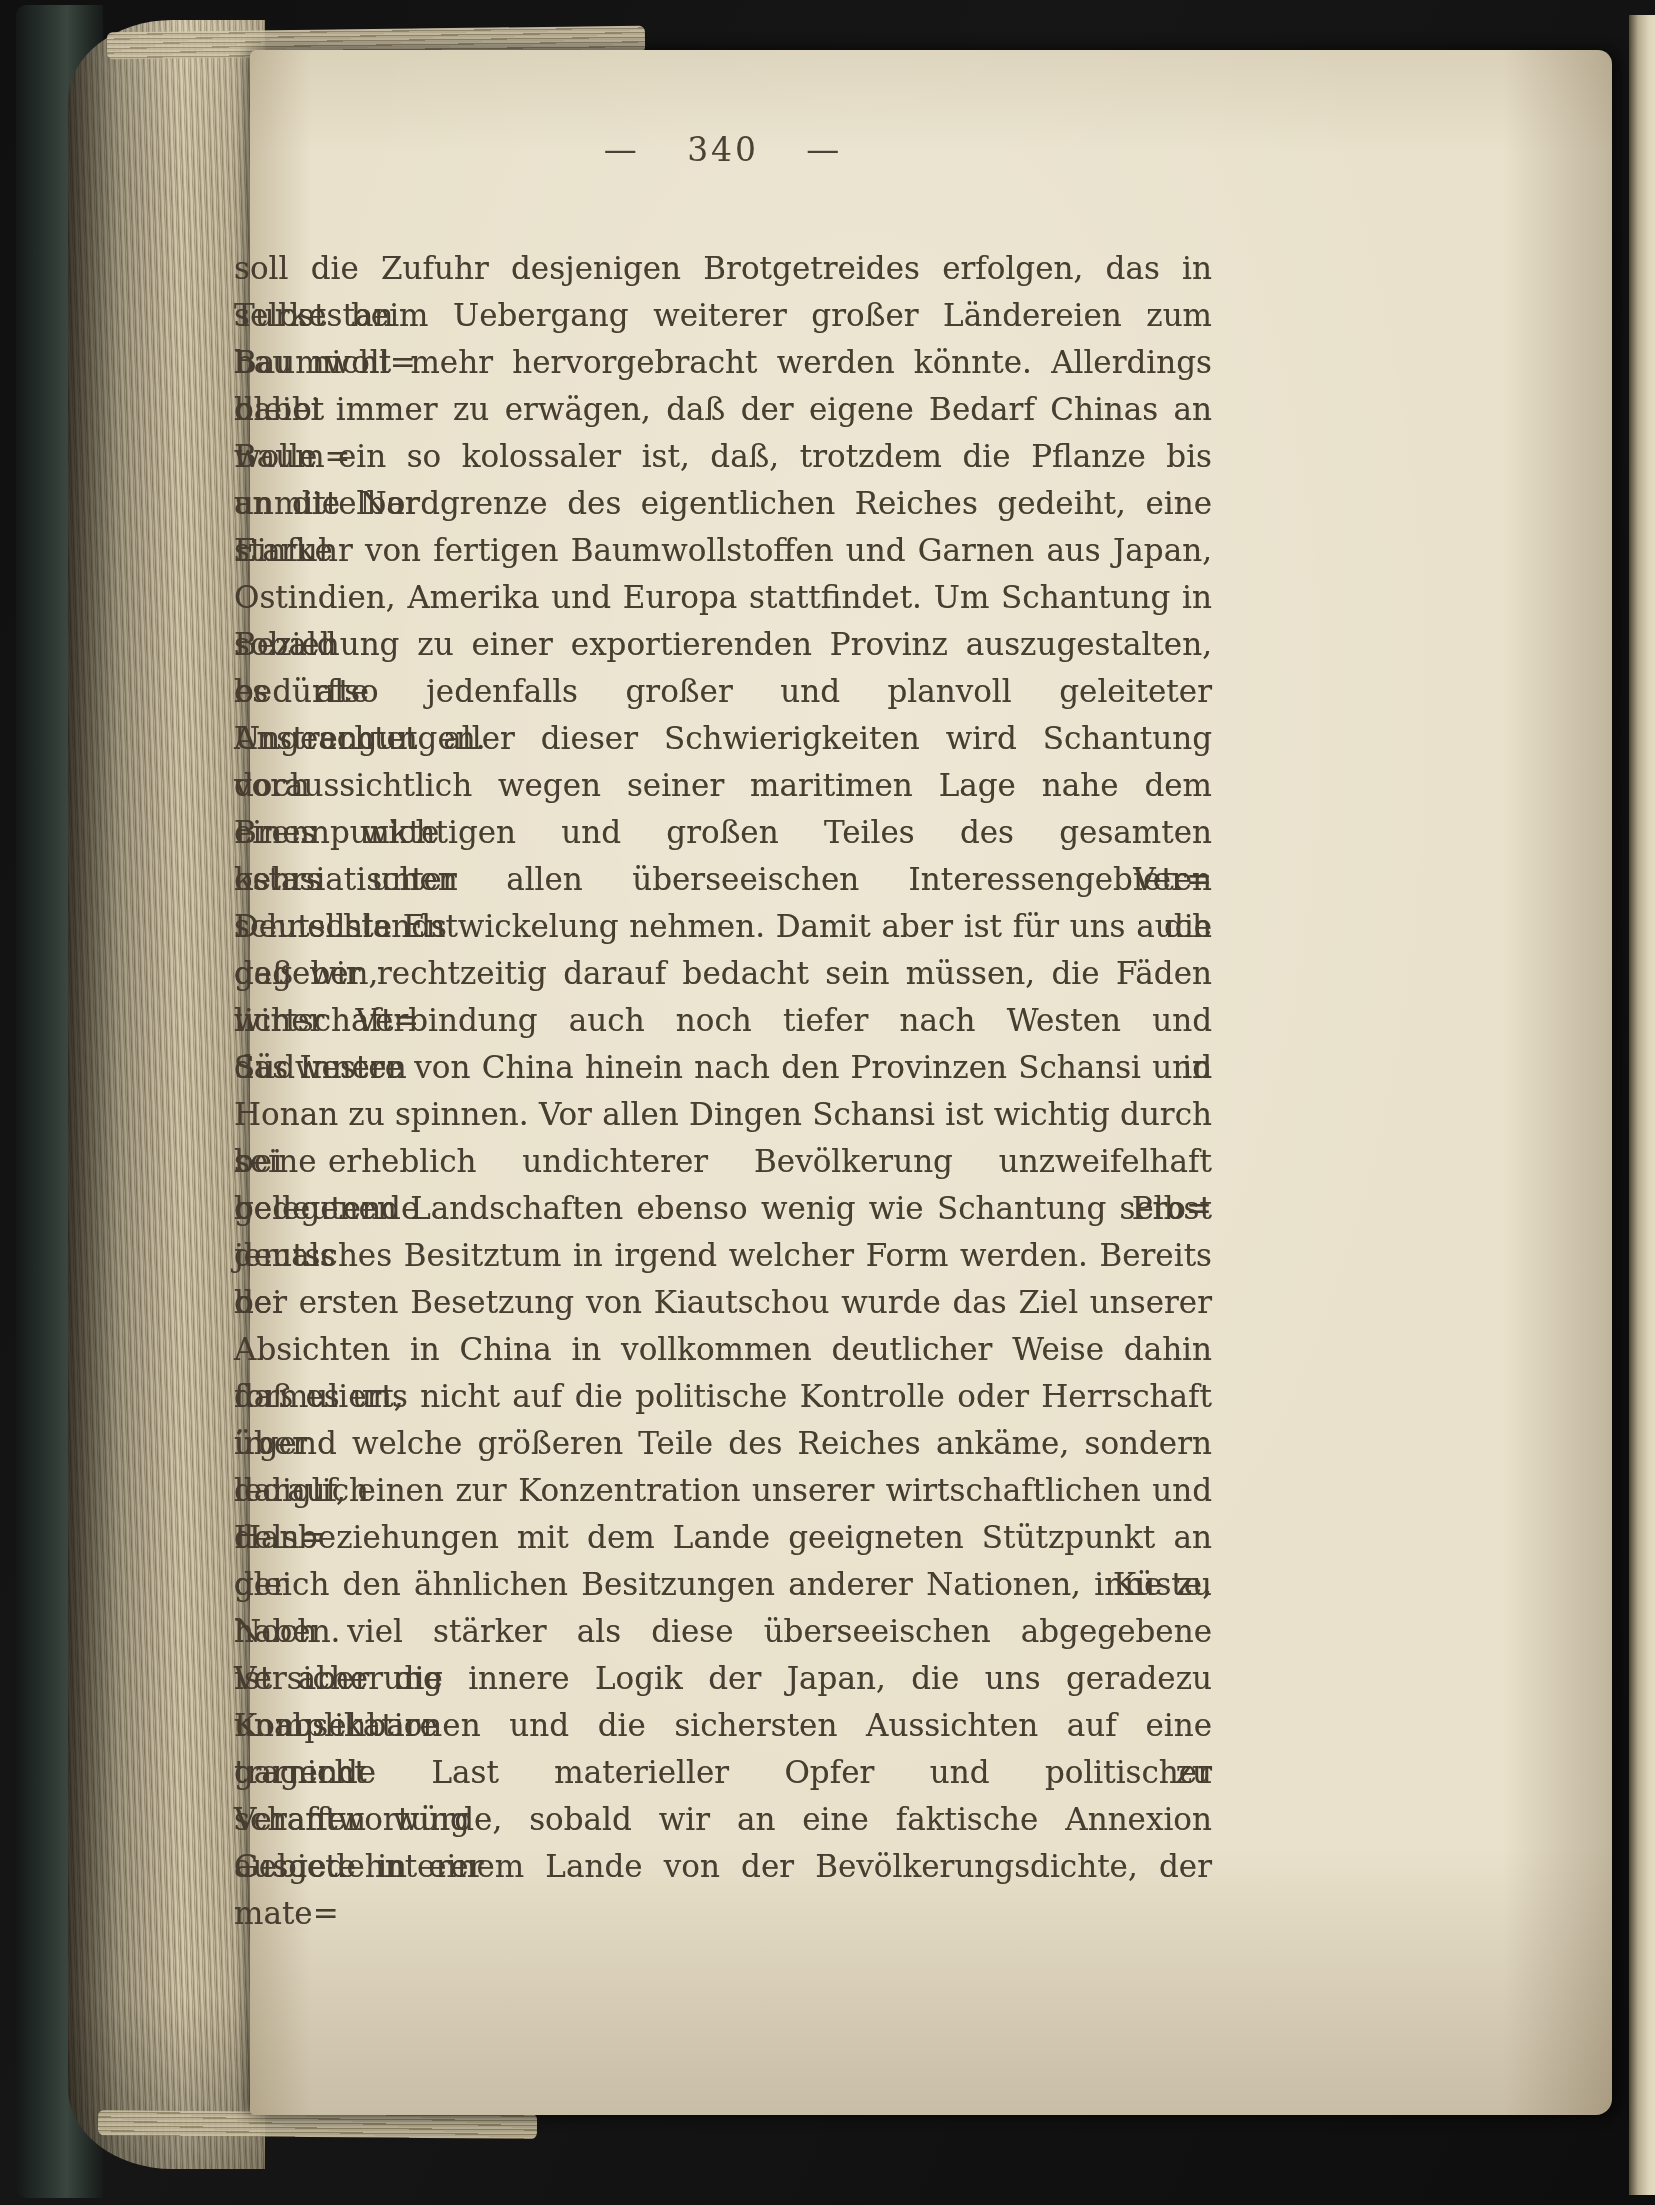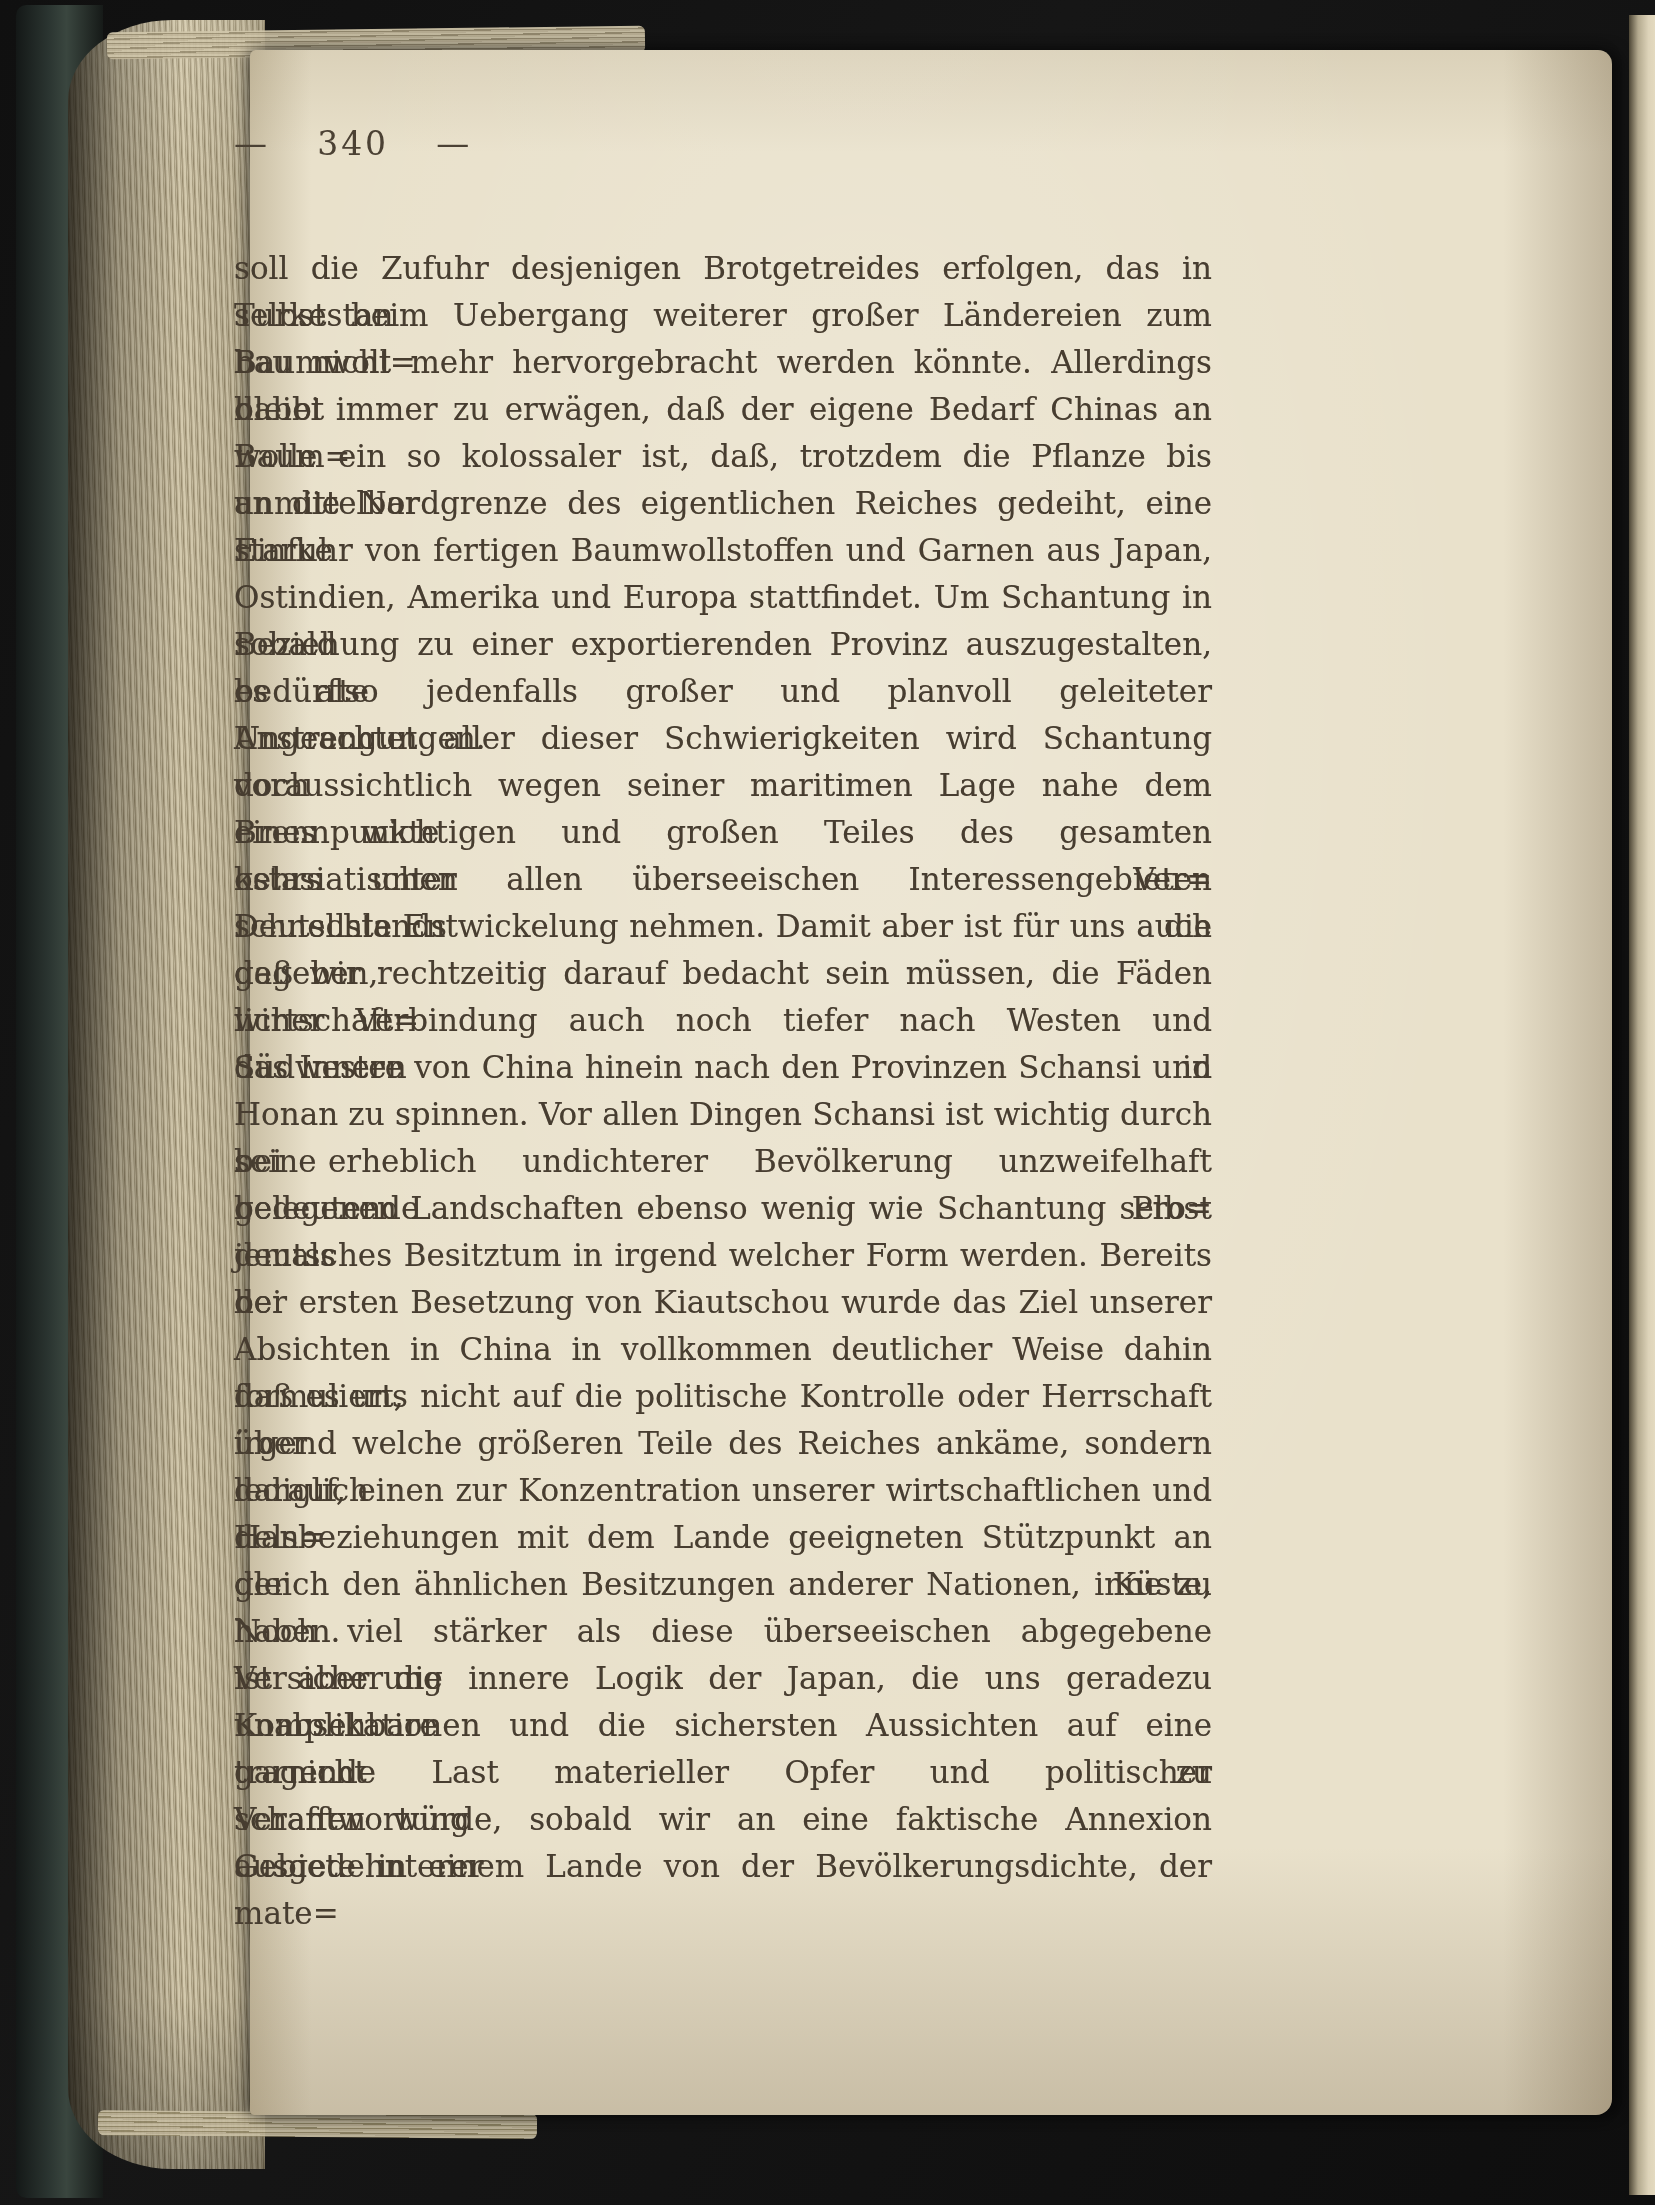--- a/index.html
+++ b/index.html
@@ -50,22 +50,22 @@
       linear-gradient(180deg, rgba(115,95,55,.12) 0%, rgba(115,95,55,0) 5%, rgba(115,95,55,0) 87%, rgba(95,75,45,.24) 100%);
     border-radius:5.8px 14px 16px 4.6px;
     box-shadow:-4.6px 0 12.7px rgba(0,0,0,.40), 8px 0 15px rgba(0,0,0,.45);
   }
   
   .sliver{
     position:absolute;left:1629px;top:15px;width:26px;height:2180px;
     background:linear-gradient(90deg,#4e4736 0%,#b3a98e 35%,#ddd3b9 75%,#e4dac0 100%);
   }
   .page-number{
-    position:absolute;left:234px;top:124px;width:978px;
-    text-align:left;
+    position:absolute;left:234px;top:130px;width:978px;
+    text-align:center;
     font-size:33px;color:#4b4134;
     letter-spacing:2.9px;word-spacing:34px;
   }
   .text{
     position:absolute;left:234px;top:245px;width:978px;
     font-size:31px;line-height:47px;color:#473d30;
     text-shadow:0 0 0.6px rgba(71,61,48,.35);
   }
   .tl{
     height:47px;

